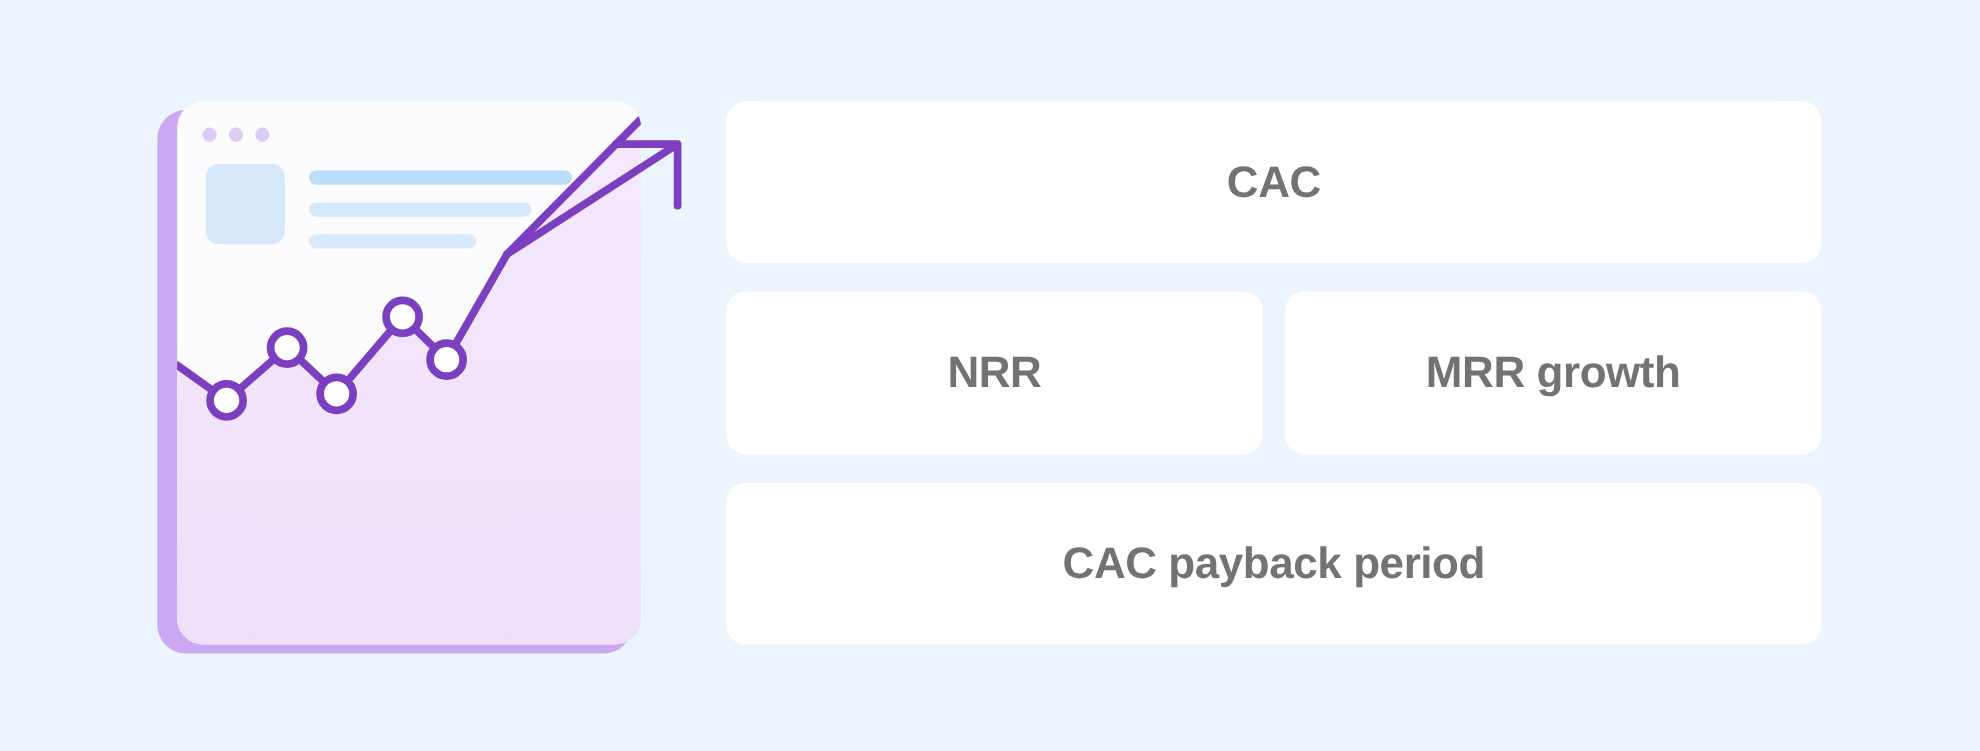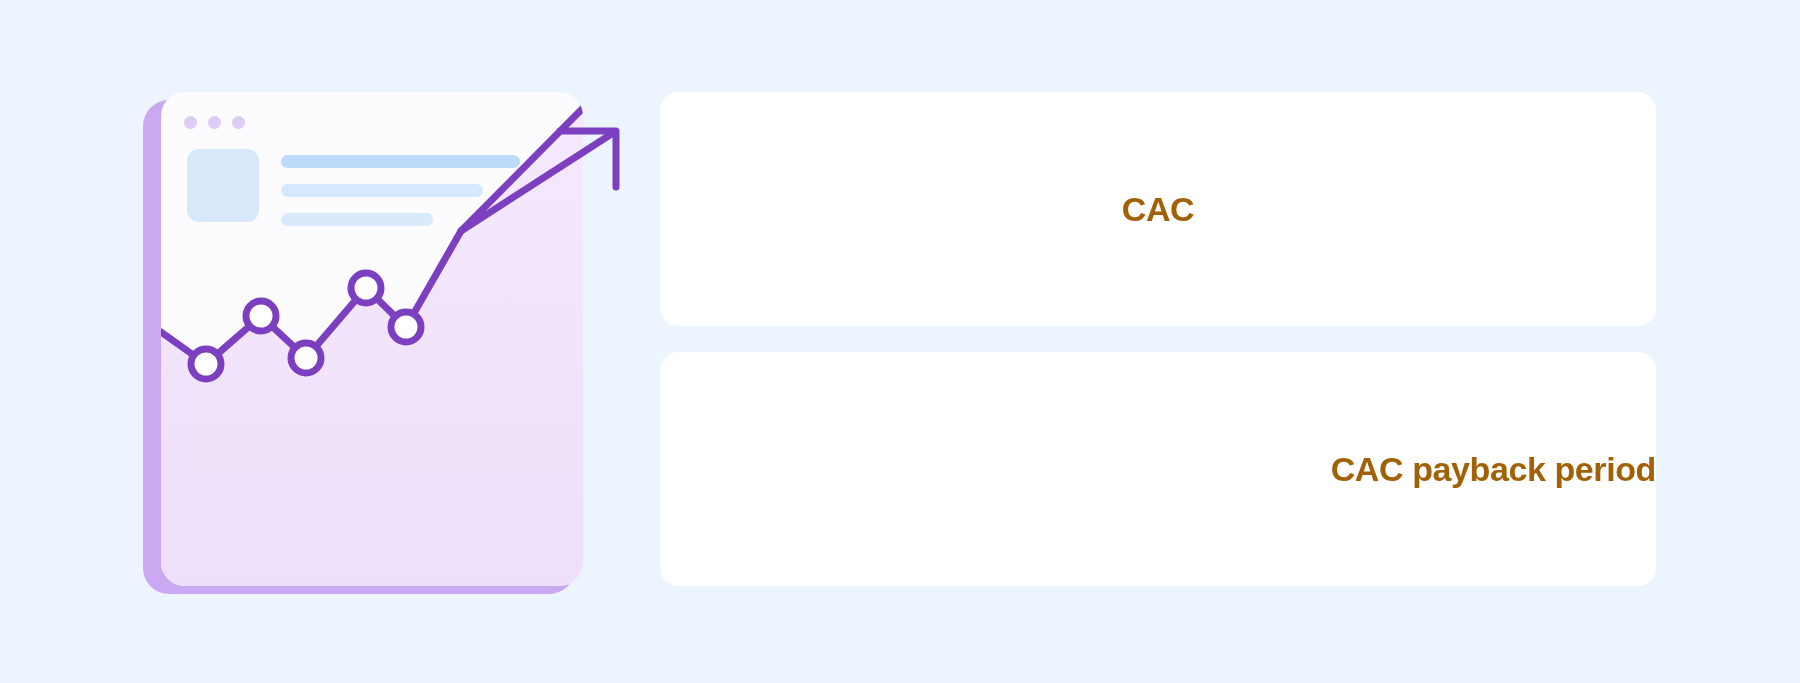--- a/index.html
+++ b/index.html
@@ -141,29 +141,29 @@
     flex: 1;
     background: #FFFFFF;
     border-radius: 18px;
     display: flex;
     align-items: center;
     justify-content: center;
     min-height: 0;
   }
 
   .metric-card span {
-    color: #a16207;
-    font-size: 34px;
+    color: #737373;
+    font-size: 40px;
     font-weight: 700;
     letter-spacing: -0.4px;
     line-height: 1;
     white-space: nowrap;
   }
 
-  .card-row.single .metric-card { flex: none; width: 100%; justify-content: flex-end; }
+  .card-row.single .metric-card { flex: none; width: 100%; }
 </style>
 </head>
 <body>
 
 <div class="stage">
 
   <div class="illustration">
 
     <div class="illus-backplate"></div>
 
@@ -213,20 +213,28 @@
   </div>
 
   <div class="cards">
 
     <div class="card-row">
       <div class="metric-card">
         <span>CAC</span>
       </div>
     </div>
 
+    <div class="card-row">
+      <div class="metric-card">
+        <span>NRR</span>
+      </div>
+      <div class="metric-card">
+        <span>MRR growth</span>
+      </div>
+    </div>
 
     <div class="card-row single">
       <div class="metric-card">
         <span>CAC payback period</span>
       </div>
     </div>
 
   </div>
 
 </div>

